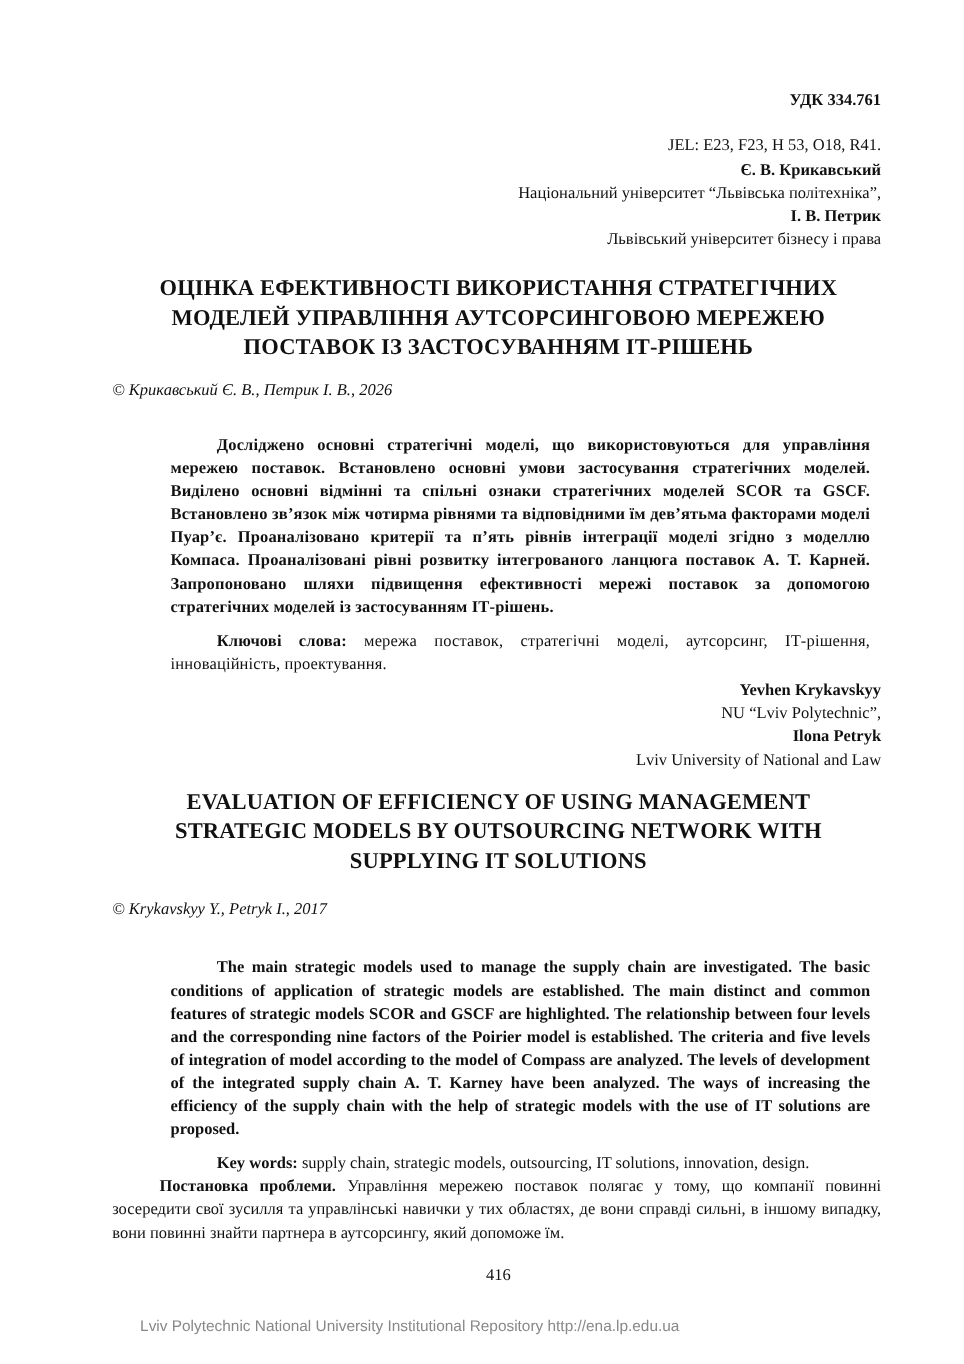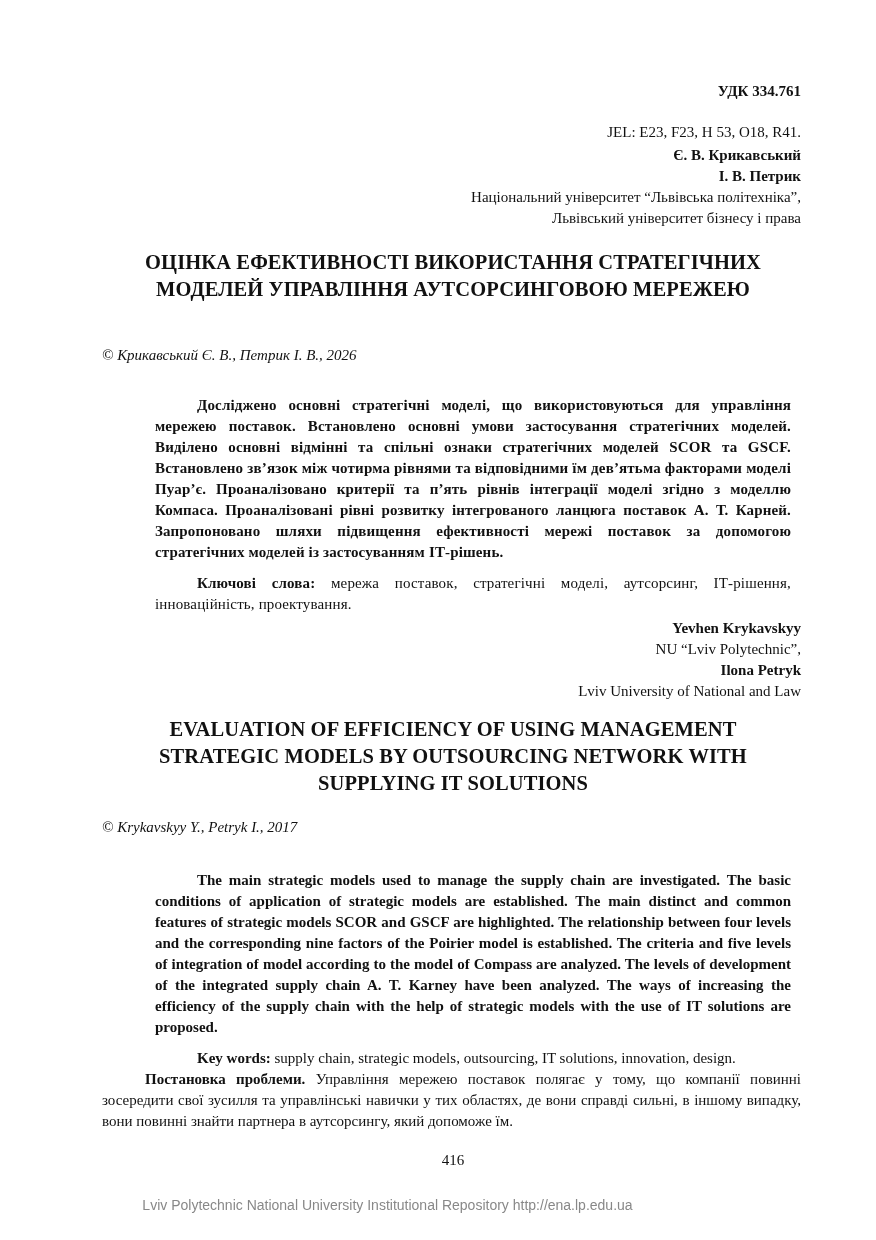--- a/index.html
+++ b/index.html
@@ -24,40 +24,41 @@
   }
   .abstract p { margin: 10px; text-indent: 42px; }
   .kw { font-weight: normal; }
   .kw b { font-weight: bold; }
   .body-text {
     left: 102px; width: 699px; font-size: 15px; line-height: 21px; text-align: justify;
   }
   .body-text p { margin: 0; text-indent: 43px; }
   .page-num { left: 0; width: 906px; text-align: center; top: 1152px; font-size: 15px; }
   .footer {
-    left: 16px; width: 743px; text-align: center; top: 1197px; font-size: 14px;
+    left: 1px; width: 743px; text-align: center; top: 1197px; font-size: 14px;
     font-family: "Liberation Sans", "DejaVu Sans", sans-serif; color: #888;
   }
 </style>
 </head>
 <body>
 
 <div class="abs right udc">УДК 334.761</div>
 <div class="abs right jel">JEL: E23, F23, H 53, O18, R41.</div>
 
 <div class="abs right" style="top:145px;">
   <div class="aff-line bold">Є. В. Крикавський</div>
+  <div class="aff-line">Національний університет “Львівська політехніка”,</div>
   <div class="aff-line bold">І. В. Петрик</div>
-  <div class="aff-line">Національний університет “Львівська політехніка”,</div>
   <div class="aff-line">Львівський університет бізнесу і права</div>
 </div>
 
 <div class="abs title" style="top:249px;">
   <div>ОЦІНКА ЕФЕКТИВНОСТІ ВИКОРИСТАННЯ СТРАТЕГІЧНИХ</div>
   <div>МОДЕЛЕЙ УПРАВЛІННЯ АУТСОРСИНГОВОЮ МЕРЕЖЕЮ</div>
+  <div>ПОСТАВОК ІЗ ЗАСТОСУВАННЯМ ІТ-РІШЕНЬ</div>
 </div>
 
 <div class="abs copyright" style="top:347px;">© Крикавський Є. В., Петрик І. В., 2026</div>
 
 <div class="abs abstract" style="top:385px;">
   <p>Досліджено основні стратегічні моделі, що використовуються для управління мережею поставок. Встановлено основні умови застосування стратегічних моделей. Виділено основні відмінні та спільні ознаки стратегічних моделей SCOR та GSCF. Встановлено зв’язок між чотирма рівнями та відповідними їм дев’ятьма факторами моделі Пуар’є. Проаналізовано критерії та п’ять рівнів інтеграції моделі згідно з моделлю Компаса. Проаналізовані рівні розвитку інтегрованого ланцюга поставок А. Т. Карней. Запропоновано шляхи підвищення ефективності мережі поставок за допомогою стратегічних моделей із застосуванням ІТ-рішень.</p>
   <p class="kw"><b>Ключові слова:</b><span> мережа поставок, стратегічні моделі, аутсорсинг, ІТ-рішення, інноваційність, проектування.</span></p>
 </div>
 
 <div class="abs right" style="top:618px;">

